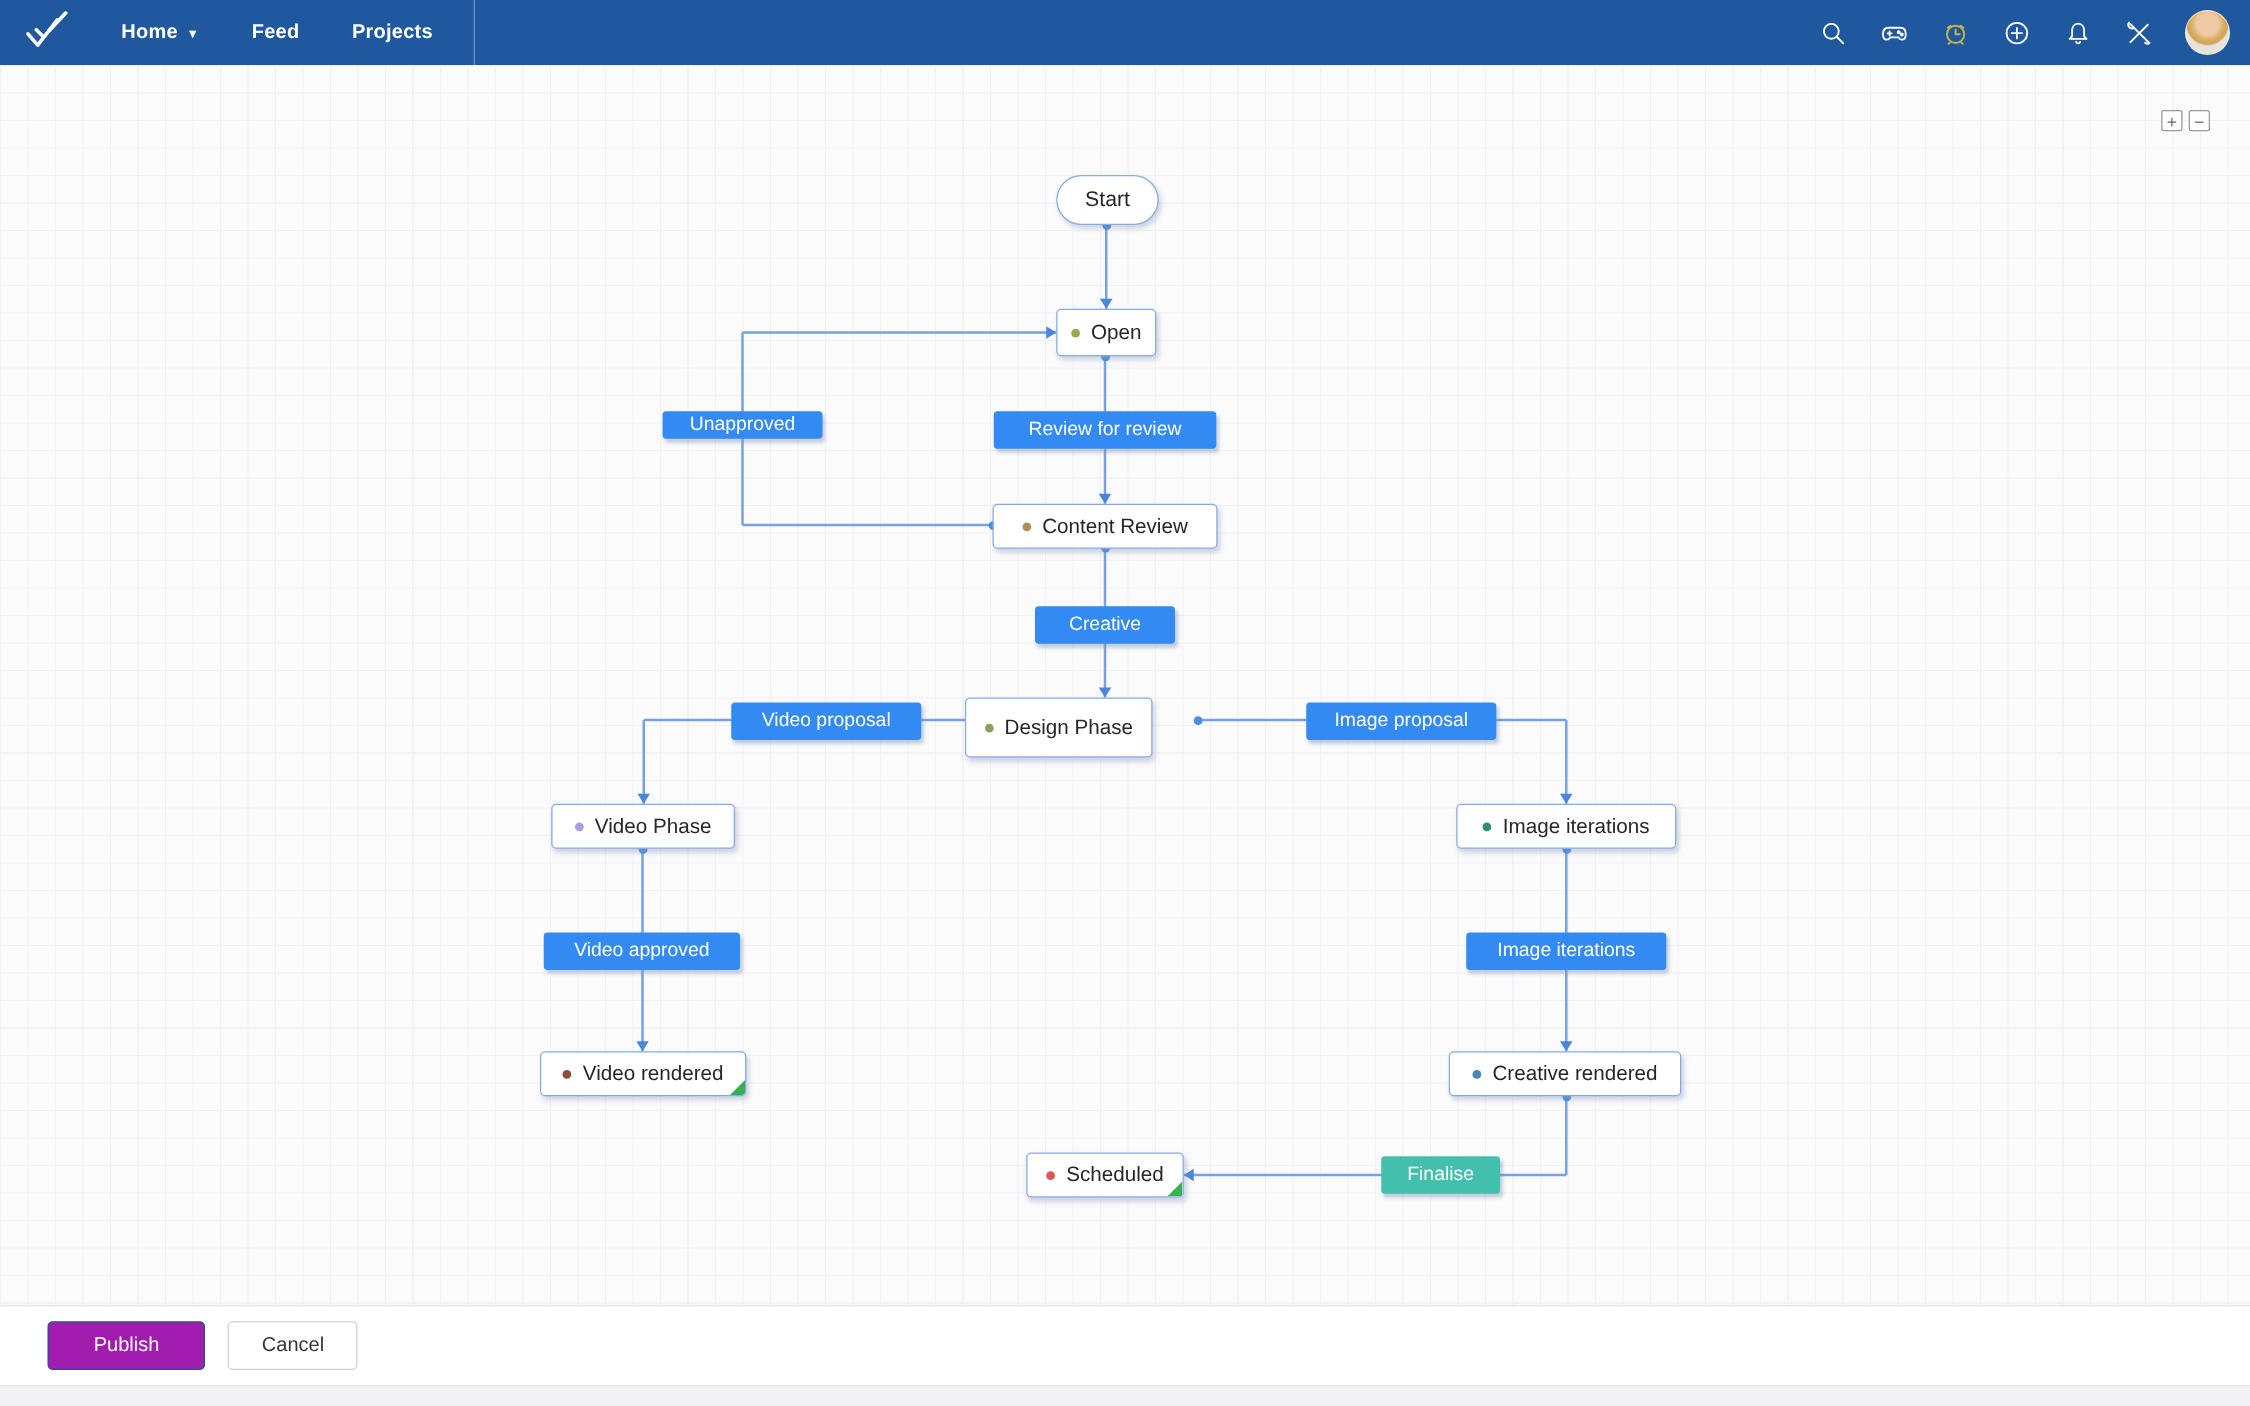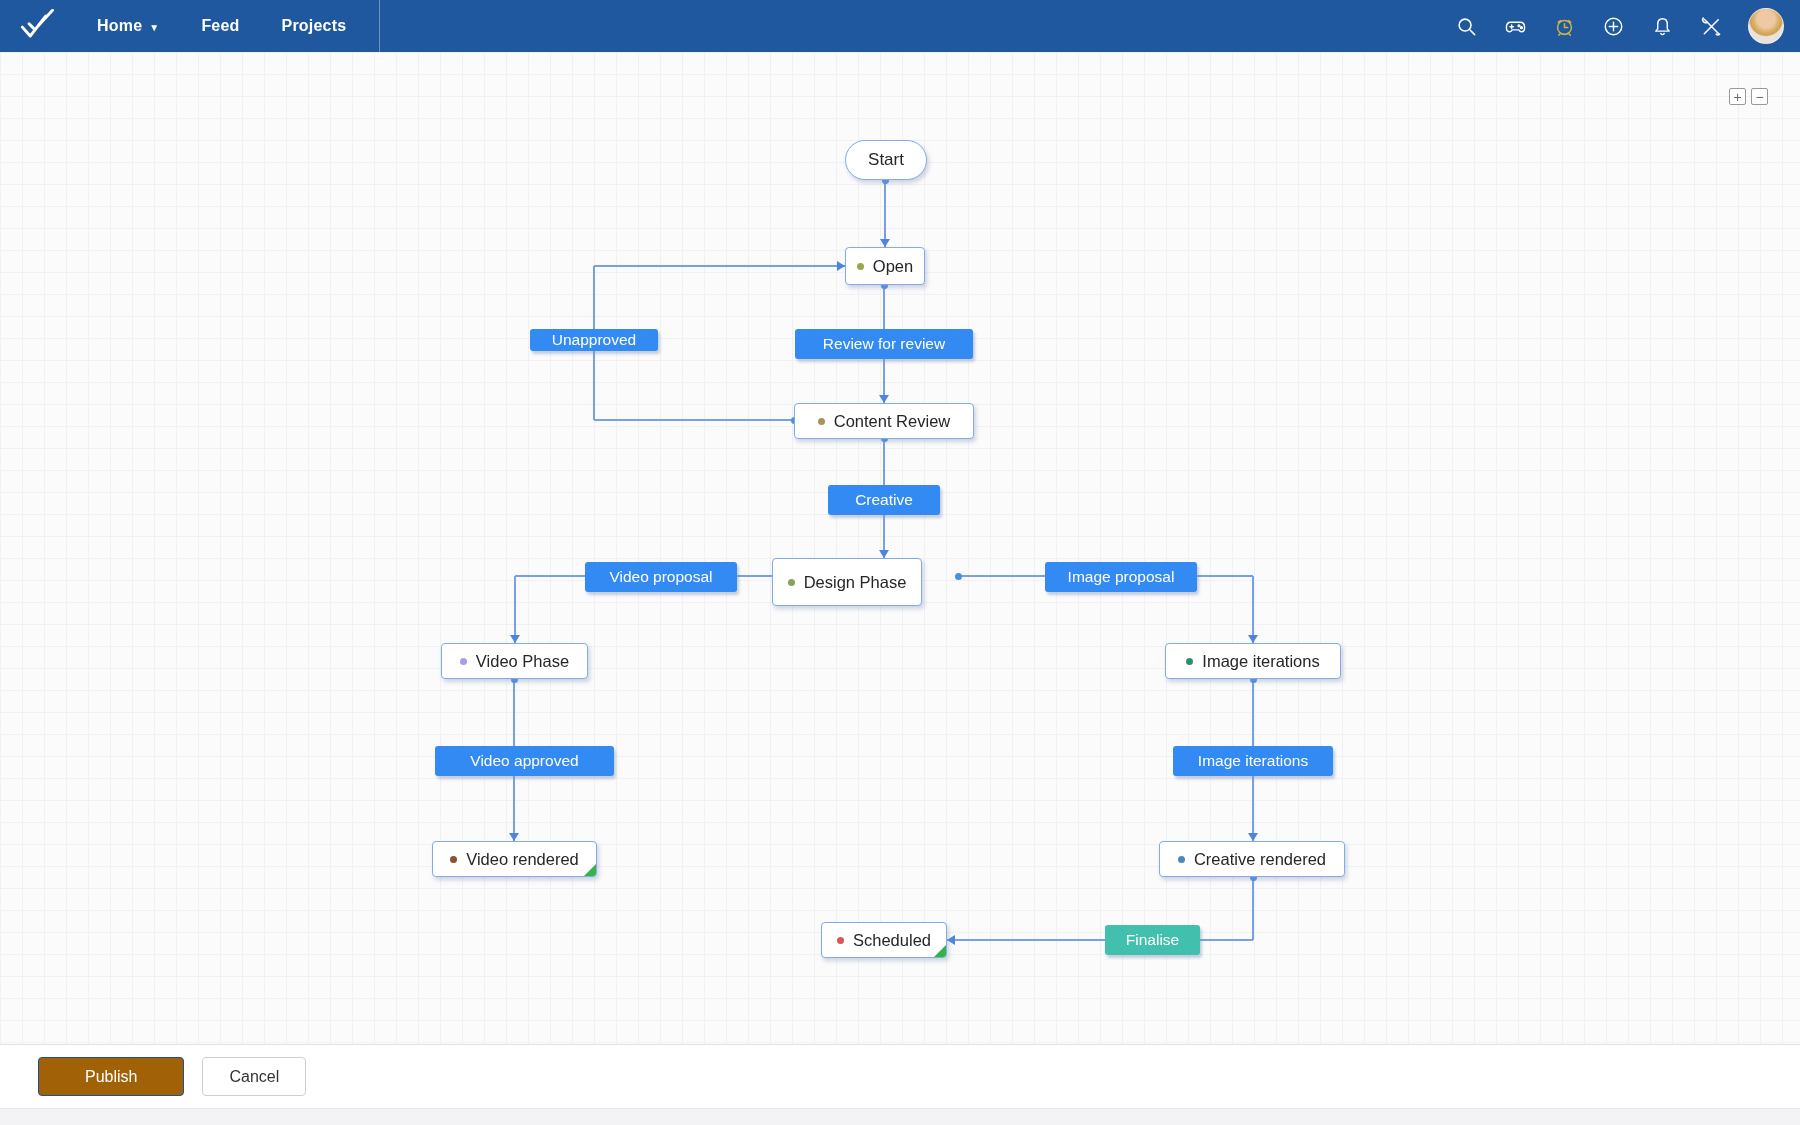--- a/index.html
+++ b/index.html
@@ -55,21 +55,21 @@
 
   .transition { position:absolute; display:flex; align-items:center; justify-content:center;
                 color:#fff; font-size:15.5px; border-radius:3px; box-shadow:2px 3px 3px rgba(130,148,178,.45);
                 z-index:6; cursor:pointer; white-space:nowrap; }
 
   
   .footer { position:absolute; top:1044px; left:0; width:100%; height:64px; background:#fff;
             border-top:1px solid #e2e2e5; display:flex; align-items:center; padding-left:38px; gap:18px; z-index:50; }
   .btn { height:39px; border-radius:4px; font-size:16px; font-family:"Liberation Sans", sans-serif;
          display:flex; align-items:center; justify-content:center; cursor:pointer; }
-  .btn-publish { background:#a16207; color:#fff; border:1px solid #204f90; padding:0 46px; }
+  .btn-publish { background:#a21caf; color:#fff; border:1px solid #204f90; padding:0 36px; }
   .btn-cancel  { background:#fff; color:#333; border:1px solid #cfcfd2; padding:0 26px; }
   .footer-strip { position:absolute; top:1108px; left:0; width:100%; height:17px; background:#f3f3f5;
                   border-top:1px solid #e6e6e9; }
 </style>
 </head>
 <body>
 
 <div id="app">
 
   <header class="navbar">
@@ -211,21 +211,21 @@
         <div class="node" style="left: 821px; top: 870px; width: 126px; height: 36px;">
           <span class="dot" style="background: rgb(220, 86, 86);"></span>
           <span>Scheduled</span>
           <span class="end-corner"></span>
         </div>
         <div class="transition" style="left: 530px; top: 277px; width: 128px; height: 22px; background: rgb(51, 138, 242);">Unapproved</div>
         <div class="transition" style="left: 795px; top: 277px; width: 178px; height: 30px; background: rgb(51, 138, 242);">Review for review</div>
         <div class="transition" style="left: 828px; top: 433px; width: 112px; height: 30px; background: rgb(51, 138, 242);">Creative</div>
         <div class="transition" style="left: 585px; top: 510px; width: 152px; height: 30px; background: rgb(51, 138, 242);">Video proposal</div>
         <div class="transition" style="left: 1030px; top: 510px; width: 152px; height: 30px; background: rgb(51, 138, 242); margin-left: 15px;">Image proposal</div>
-        <div class="transition" style="left: 435px; top: 694px; width: 179px; height: 30px; background: rgb(51, 138, 242);">Video approved</div>
+        <div class="transition" style="left: 435px; top: 694px; width: 157px; height: 30px; background: rgb(51, 138, 242);">Video approved</div>
         <div class="transition" style="left: 1173px; top: 694px; width: 160px; height: 30px; background: rgb(51, 138, 242);">Image iterations</div>
         <div class="transition" style="left: 1105px; top: 873px; width: 95px; height: 30px; background: rgb(67, 191, 174);">Finalise</div>
       </div>
   </div>
 
   <footer class="footer">
     <button class="btn btn-publish">Publish</button>
     <button class="btn btn-cancel">Cancel</button>
   </footer>
   <div class="footer-strip"></div>

